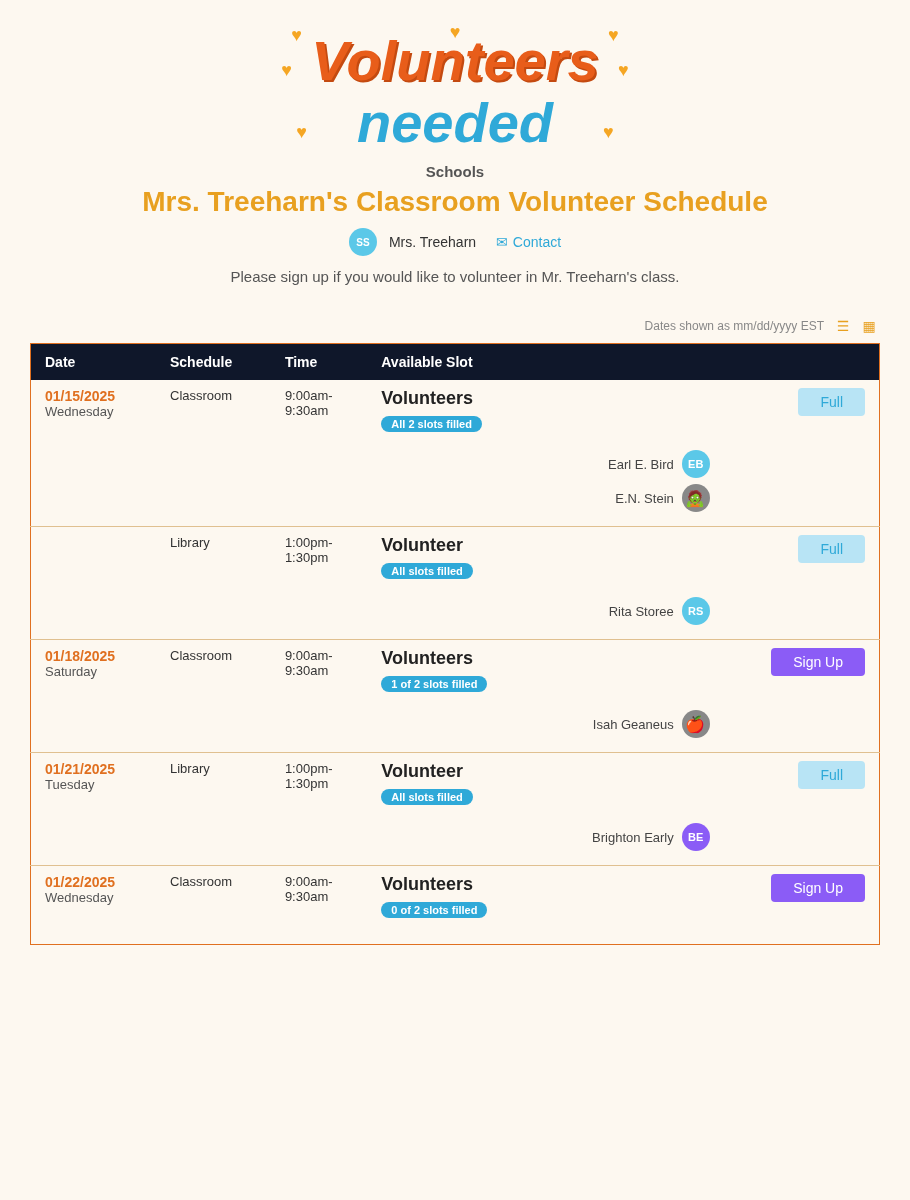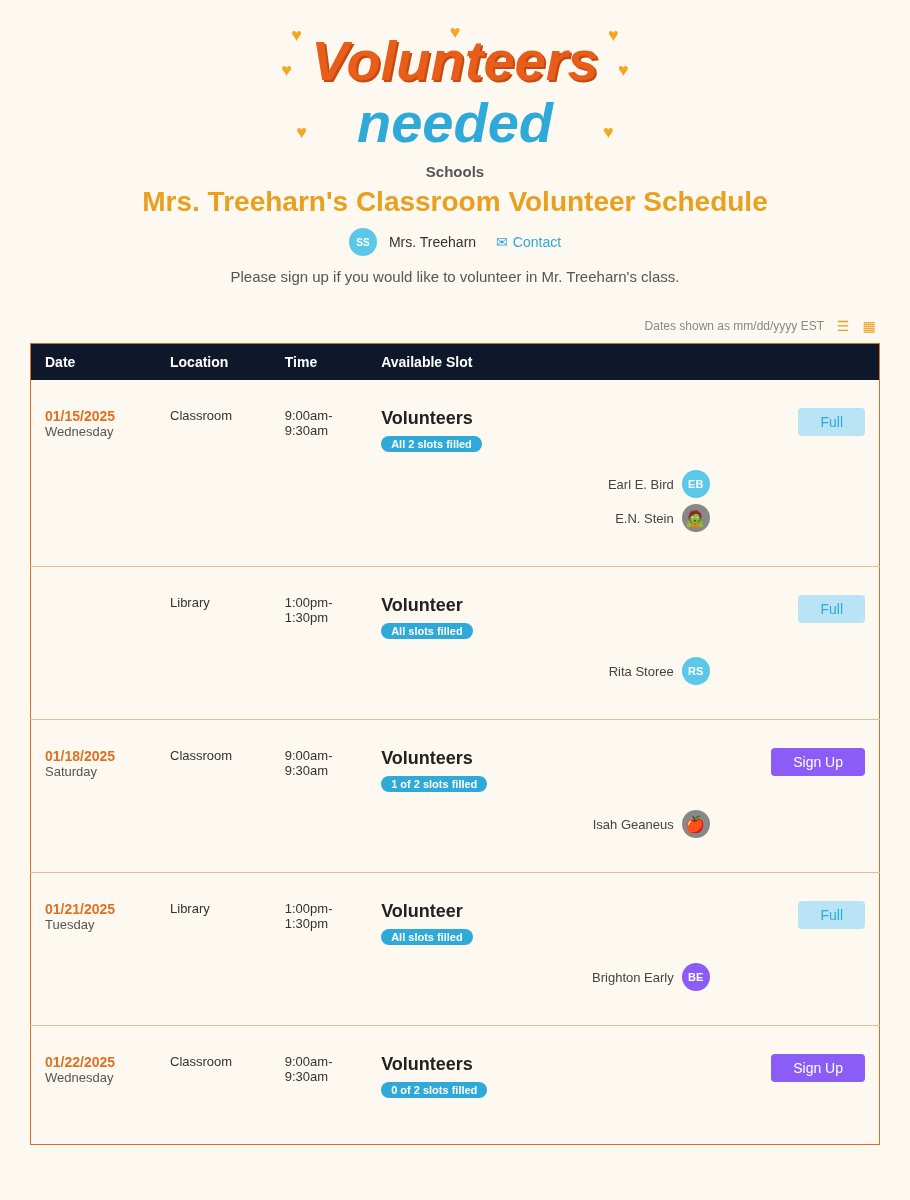--- a/index.html
+++ b/index.html
@@ -140,21 +140,21 @@
       background: #0f172a;
       color: white;
       font-weight: bold;
     }
     .table-header th {
       padding: 10px 14px;
       text-align: left;
       font-size: 14px;
     }
     .table-row td {
-      padding: 28px 14px;
+      padding: 8px 14px;
       vertical-align: top;
       border-bottom: 1.5px solid #e0c090;
     }
     .table-row:last-child td {
       border-bottom: none;
     }
     .date-cell .date-main {
       color: #e07020;
       font-weight: bold;
       font-size: 14px;
@@ -290,21 +290,21 @@
     <div class="view-icons">
       <span class="view-icon">☰</span>
       <span class="view-icon">▦</span>
     </div>
   </div>
 
   <table class="schedule-table">
     <thead>
       <tr class="table-header">
         <th>Date</th>
-        <th>Location</th>
+        <th>Schedule</th>
         <th>Time</th>
         <th colspan="2">Available Slot</th>
       </tr>
     </thead>
     <tbody id="schedule-tbody">
     <tr class="table-row">
           <td class="date-cell">
             <div class="date-main">01/15/2025</div>
             <div class="date-day">Wednesday</div>
           </td>

